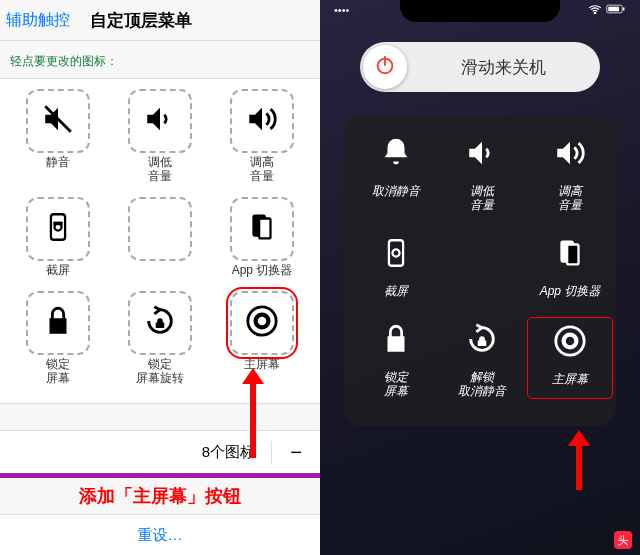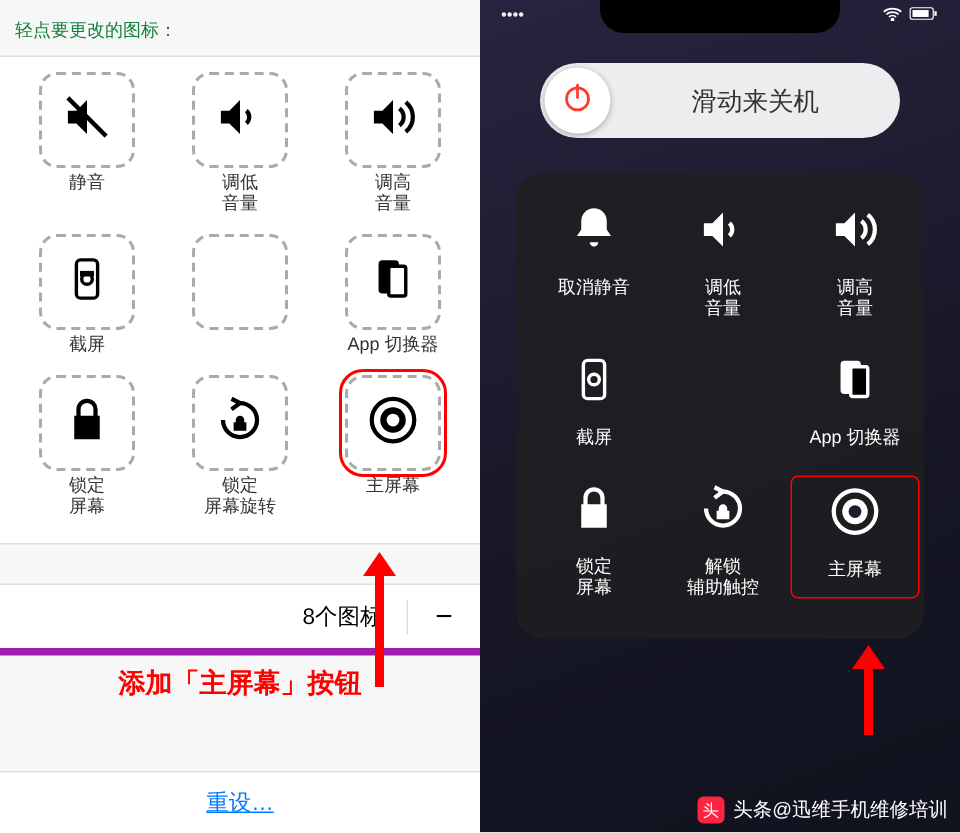--- a/index.html
+++ b/index.html
@@ -16,51 +16,55 @@
   .slot svg{width:34px;height:34px;}
   .cell.empty .slot{border-style:dashed;}
   .cell.hl .slot{outline:2px solid #f00;outline-offset:2px;}
   .lbl{font-size:12px;color:#333;text-align:center;margin-top:2px;line-height:14px;white-space:pre;}
   .countrow{background:#fff;border-top:1px solid #ddd;border-bottom:5px solid #a21caf;margin-top:26px;height:42px;display:flex;align-items:center;justify-content:flex-end;padding:0 12px;font-size:15px;color:#000;}
   .countrow .minus{margin-left:16px;width:24px;text-align:center;font-size:20px;color:#000;border-left:1px solid #ddd;padding-left:12px;}
   .caption-red{color:#f00;font-size:18px;font-weight:700;text-align:center;margin-top:6px;}
   .arrow-up-red{position:absolute;width:22px;height:90px;}
   .arrow-up-red .shaft{position:absolute;left:8px;top:14px;width:6px;height:76px;background:#f00;}
   .arrow-up-red .head{position:absolute;left:0;top:0;width:0;height:0;border-left:11px solid transparent;border-right:11px solid transparent;border-bottom:16px solid #f00;}
-  .resetrow{background:#fff;border-top:1px solid #ddd;height:40px;display:flex;align-items:center;justify-content:center;font-size:15px;color:#007aff;position:absolute;bottom:0;left:0;width:320px;text-decoration:underline;}
+  .resetrow{background:#fff;border-top:1px solid #ddd;height:40px;display:flex;align-items:center;justify-content:center;font-size:15px;color:#007aff;position:absolute;bottom:0;left:0;width:320px;}
   
   #right{position:absolute;left:320px;top:0;width:320px;height:555px;background:#1a1d2e;background:linear-gradient(160deg,#2a2340 0%,#161624 60%,#10121e 100%);}
   
   .notch{position:absolute;top:0;left:50%;transform:translateX(-50%);width:160px;height:22px;background:#000;border-radius:0 0 16px 16px;z-index:3;}
   .stat{position:absolute;top:4px;font-size:11px;color:#eee;z-index:2;}
   .stat.l{left:14px;}
   .stat.r{right:14px;display:flex;gap:4px;align-items:center;}
   
   .pill{position:absolute;top:42px;left:40px;width:240px;height:50px;border-radius:25px;background:rgba(255,255,255,.92);display:flex;align-items:center;z-index:2;}
   .pill .knob{width:44px;height:44px;border-radius:22px;background:#fff;margin-left:3px;box-shadow:0 1px 4px rgba(0,0,0,.3);display:flex;align-items:center;justify-content:center;}
   .pill .knob svg{width:22px;height:22px;stroke:#ff3b30;}
   .pill .ptxt{flex:1;text-align:center;color:#333;font-size:17px;}
   
   .panel{position:absolute;top:116px;left:24px;width:272px;height:310px;background:rgba(30,30,34,.92);border-radius:18px;padding:16px 12px 12px;box-sizing:border-box;}
   .pgrid{display:grid;grid-template-columns:repeat(3,1fr);gap:20px 6px;justify-items:center;}
-  .pcell{width:80px;display:flex;flex-direction:column;align-items:center;}
+  .pcell{width:80px;display:flex;flex-direction:column;align-items:center;font-style:italic;}
   .picon{width:46px;height:46px;display:flex;align-items:center;justify-content:center;color:#fff;}
   .picon svg{width:34px;height:34px;}
   .plbl{font-size:12px;color:#fff;text-align:center;margin-top:6px;line-height:14px;white-space:pre;}
   .pcell.hl{outline:1.5px solid #f00;border-radius:4px;padding:2px;}
   .caption-red2{color:#f00;font-size:18px;font-weight:700;text-align:center;position:absolute;width:80px;}
   
   .wm{position:absolute;bottom:6px;right:8px;color:#fff;font-size:13px;display:flex;align-items:center;gap:6px;z-index:4;}
   .wm .logo{width:18px;height:18px;background:#ff2442;border-radius:4px;display:flex;align-items:center;justify-content:center;font-size:11px;color:#fff;}
 </style>
 </head>
 <body>
 <div id="stage">
 
   <div id="left">
+    <div class="hdr">
+      <span class="hdr-back">辅助触控</span>
+      <span class="hdr-title">自定顶层菜单</span>
+    </div>
     <div class="hint">轻点要更改的图标：</div>
 
     <div class="grid">
 
       <div class="cell">
         <div class="slot">
             <span>
           <svg viewBox="0 0 24 24" fill="currentColor">
                 <path d="M3 9v6h4l5 5V4L7 9H3z"></path>
                 <line x1="3" y1="3" x2="21" y2="21" stroke="currentColor" stroke-width="2"></line>
@@ -283,21 +287,21 @@
           <div class="picon">
               <span>
             <svg viewBox="0 0 24 24" fill="none" stroke="currentColor" stroke-width="2">
                   <path d="M4 12a8 8 0 108-8"></path>
                   <polyline points="8 2 12 4 8 7"></polyline>
                   <path d="M10 13v-1a2 2 0 114 0v1h1v4H9v-4h1z" fill="currentColor" stroke="none"></path>
                 </svg>
           </span>
             </div>
           <div class="plbl">解锁
-辅助触控</div>
+取消静音</div>
         </div>
         <div class="pcell hl">
           <div class="picon">
               <span>
             <svg viewBox="0 0 24 24">
                   <circle cx="12" cy="12" r="10" fill="none" stroke="currentColor" stroke-width="2"></circle>
                   <circle cx="12" cy="12" r="6" fill="currentColor"></circle>
                   <circle cx="12" cy="12" r="3" fill="#1a1d2e"></circle>
                 </svg>
           </span>
@@ -307,17 +311,16 @@
       </div>
     </div>
 
     <div class="arrow-up-red" style="left:248px;top:430px;height:60px;">
       <div class="head"></div>
         <div class="shaft" style="height:46px"></div>
     </div>
 
     <div class="wm">
       <span class="logo">头</span>
-      <span>头条@迅维手机维修培训</span>
     </div>
   </div>
 
 </div>
 
 </body></html>

